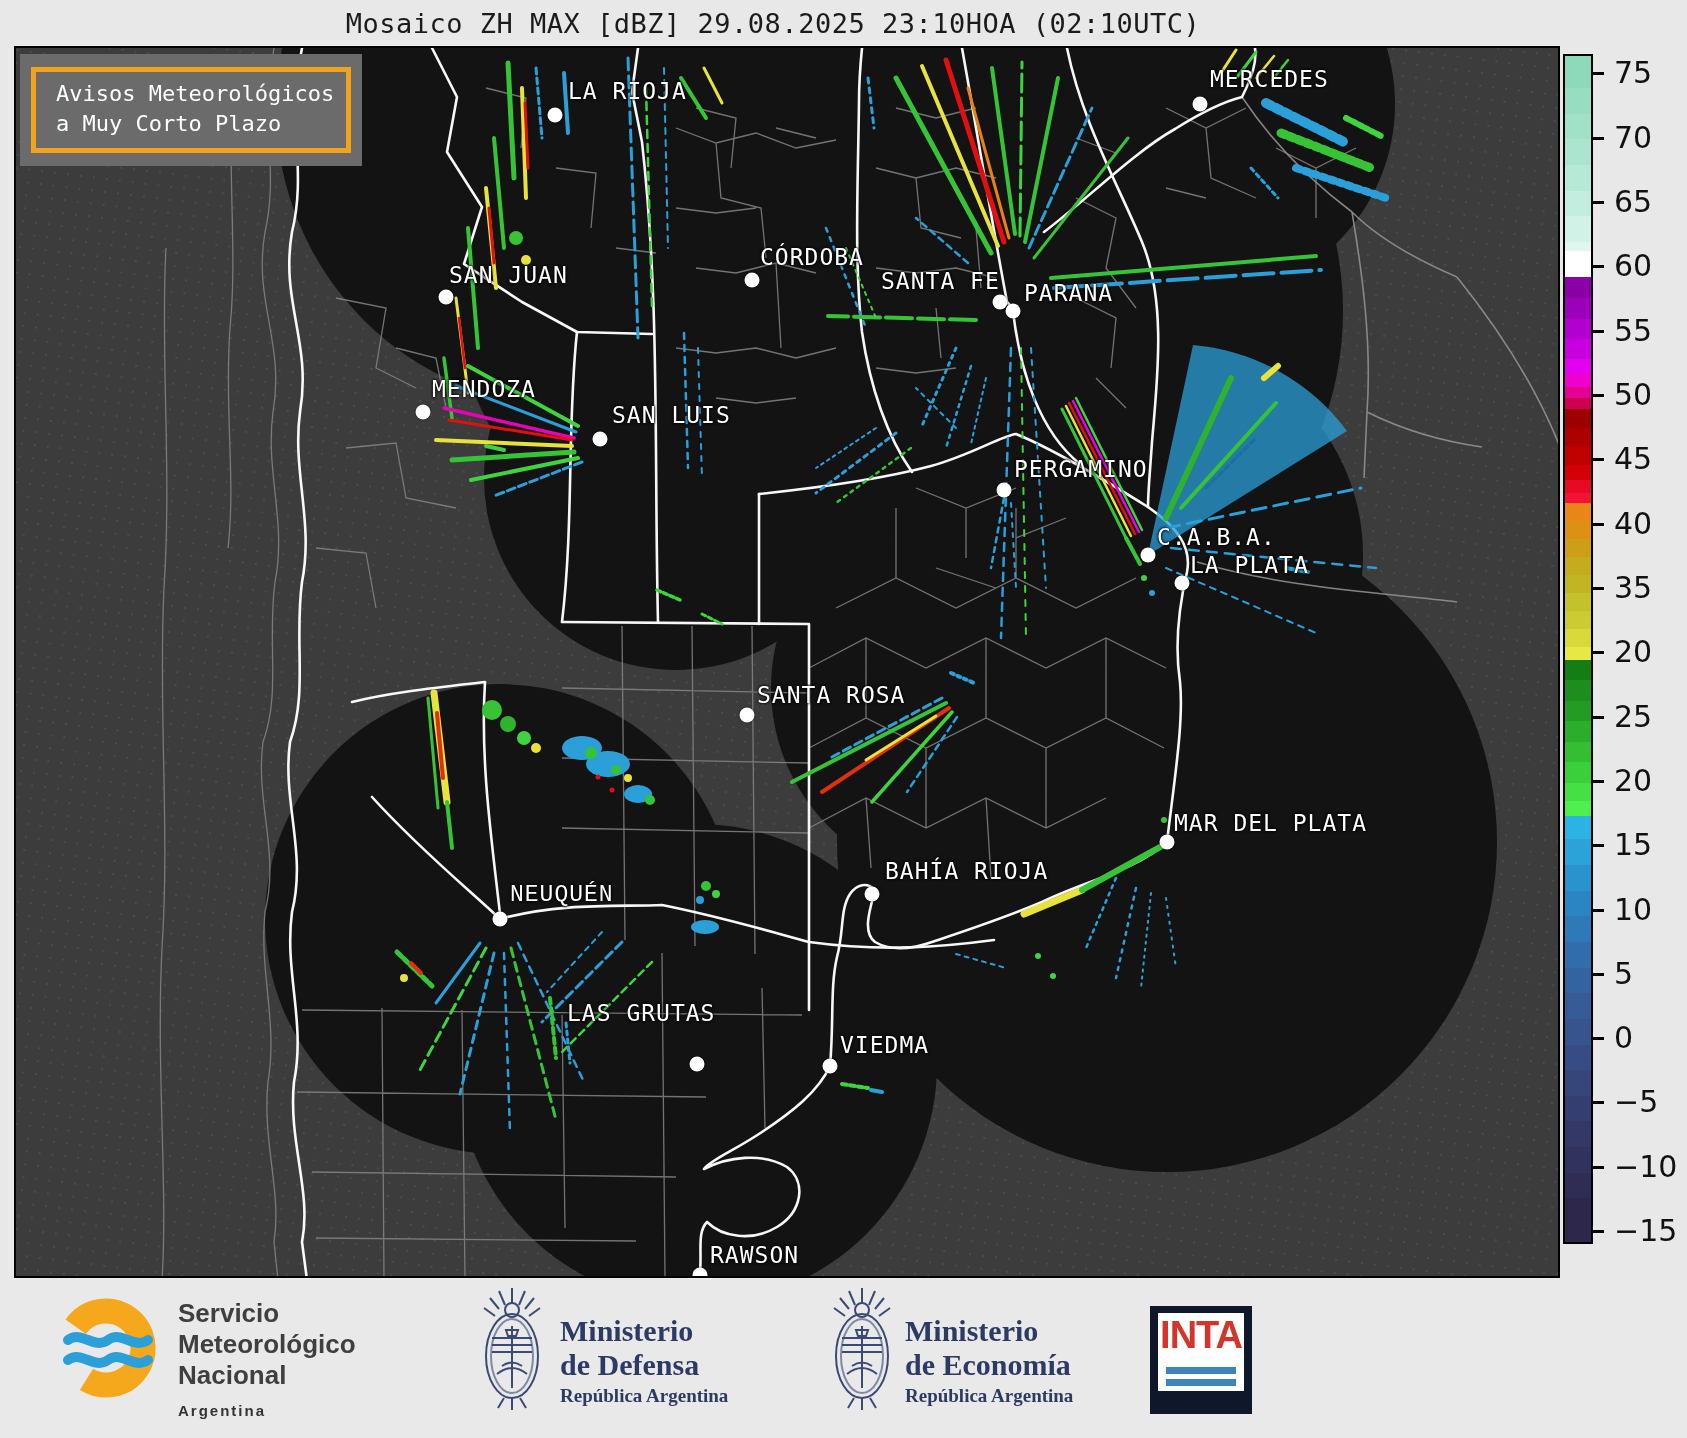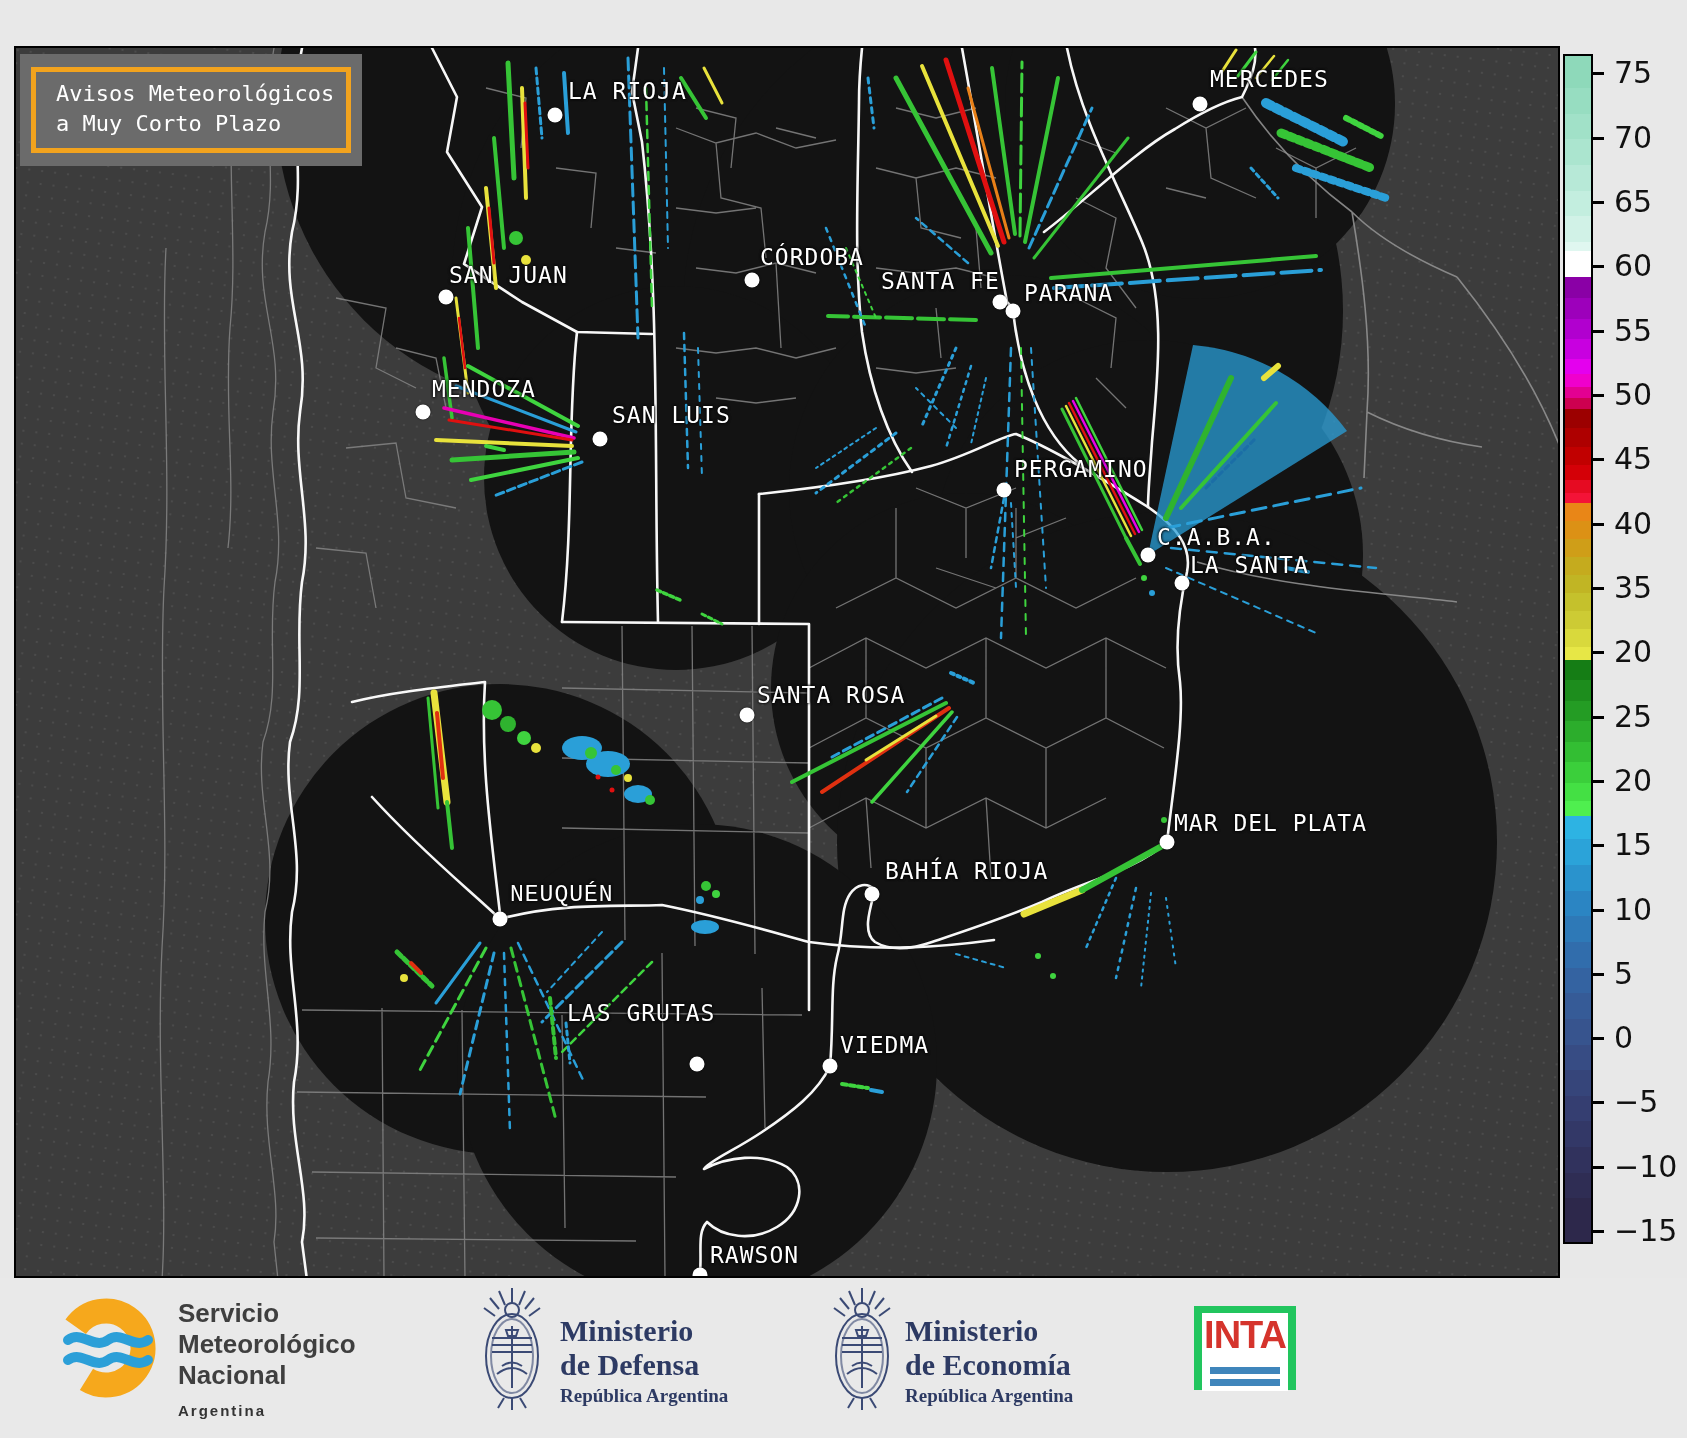--- a/index.html
+++ b/index.html
@@ -29,31 +29,32 @@
   
   #footer{position:absolute;left:0;top:1278px;width:1687px;height:160px;background:#e9e9e9;}
   #smn-logo{position:absolute;left:58px;top:12px;}
   #smn-text{position:absolute;left:178px;top:20px;font-family:"Liberation Sans",sans-serif;
     color:#3f3f3f;font-size:26px;line-height:31px;font-weight:bold;}
   #smn-text .smn-arg{font-size:15px;font-weight:bold;letter-spacing:2px;margin-top:4px;color:#333;}
   .escudo{position:absolute;top:8px;}
   .min-text{position:absolute;top:36px;font-family:"Liberation Serif",serif;color:#2d3a63;}
   .min-title{font-size:30px;font-weight:bold;line-height:34px;}
   .min-sub{font-size:19px;font-weight:bold;margin-top:3px;}
-  #inta{position:absolute;left:1194px;top:28px;width:102px;height:84px;background:#22c55e;}
+  #inta{position:absolute;left:1150px;top:28px;width:102px;height:108px;background:#0f172a;}
   #inta-inner{position:absolute;left:8px;top:7px;width:86px;height:78px;background:#fff;}
   #inta-label{position:absolute;left:0;top:1px;width:100%;text-align:center;
     font-family:"Liberation Sans",sans-serif;font-weight:bold;font-size:38px;letter-spacing:-1px;color:#d5342c;}
   .inta-bar{position:absolute;left:8px;width:70px;height:7px;background:#3f85bb;}
 </style>
 </head>
 <body>
 
 <div id="page">
 
+  <div id="title">Mosaico ZH MAX [dBZ] 29.08.2025 23:10HOA (02:10UTC)</div>
 
   <div id="map">
     <svg width="1546" height="1232" viewBox="0 0 1546 1232">
       <defs>
         <pattern id="dots" width="13" height="13" patternUnits="userSpaceOnUse" patternTransform="rotate(7)">
           <circle cx="2" cy="2" r="1.1" fill="#4e4e4e"></circle>
         </pattern>
       </defs>
 
       <rect x="0" y="0" width="1546" height="1232" fill="#3c3c3c"></rect>
@@ -295,21 +296,21 @@
         <div class="city-label" style="left: 1008px; top: 234px;">PARANA</div>
         <div class="city-dot" style="left: 407px; top: 364px;"></div>
         <div class="city-label" style="left: 416px; top: 330px;">MENDOZA</div>
         <div class="city-dot" style="left: 584px; top: 391px;"></div>
         <div class="city-label" style="left: 596px; top: 356px;">SAN LUIS</div>
         <div class="city-dot" style="left: 988px; top: 442px;"></div>
         <div class="city-label" style="left: 998px; top: 410px;">PERGAMINO</div>
         <div class="city-dot" style="left: 1132px; top: 507px;"></div>
         <div class="city-label" style="left: 1141px; top: 478px;">C.A.B.A.</div>
         <div class="city-dot" style="left: 1166px; top: 535px;"></div>
-        <div class="city-label" style="left: 1174px; top: 506px;">LA SANTA</div>
+        <div class="city-label" style="left: 1174px; top: 506px;">LA PLATA</div>
         <div class="city-dot" style="left: 731px; top: 667px;"></div>
         <div class="city-label" style="left: 741px; top: 636px;">SANTA ROSA</div>
         <div class="city-dot" style="left: 1151px; top: 794px;"></div>
         <div class="city-label" style="left: 1158px; top: 764px;">MAR DEL PLATA</div>
         <div class="city-dot" style="left: 484px; top: 871px;"></div>
         <div class="city-label" style="left: 494px; top: 836px; font-family: Liberation Mono, monospace;">NEUQUÉN</div>
         <div class="city-dot" style="left: 856px; top: 846px;"></div>
         <div class="city-label" style="left: 869px; top: 812px;">BAHÍA RIOJA</div>
         <div class="city-dot" style="left: 681px; top: 1016px;"></div>
         <div class="city-label" style="left: 551px; top: 954px;">LAS GRUTAS</div>

